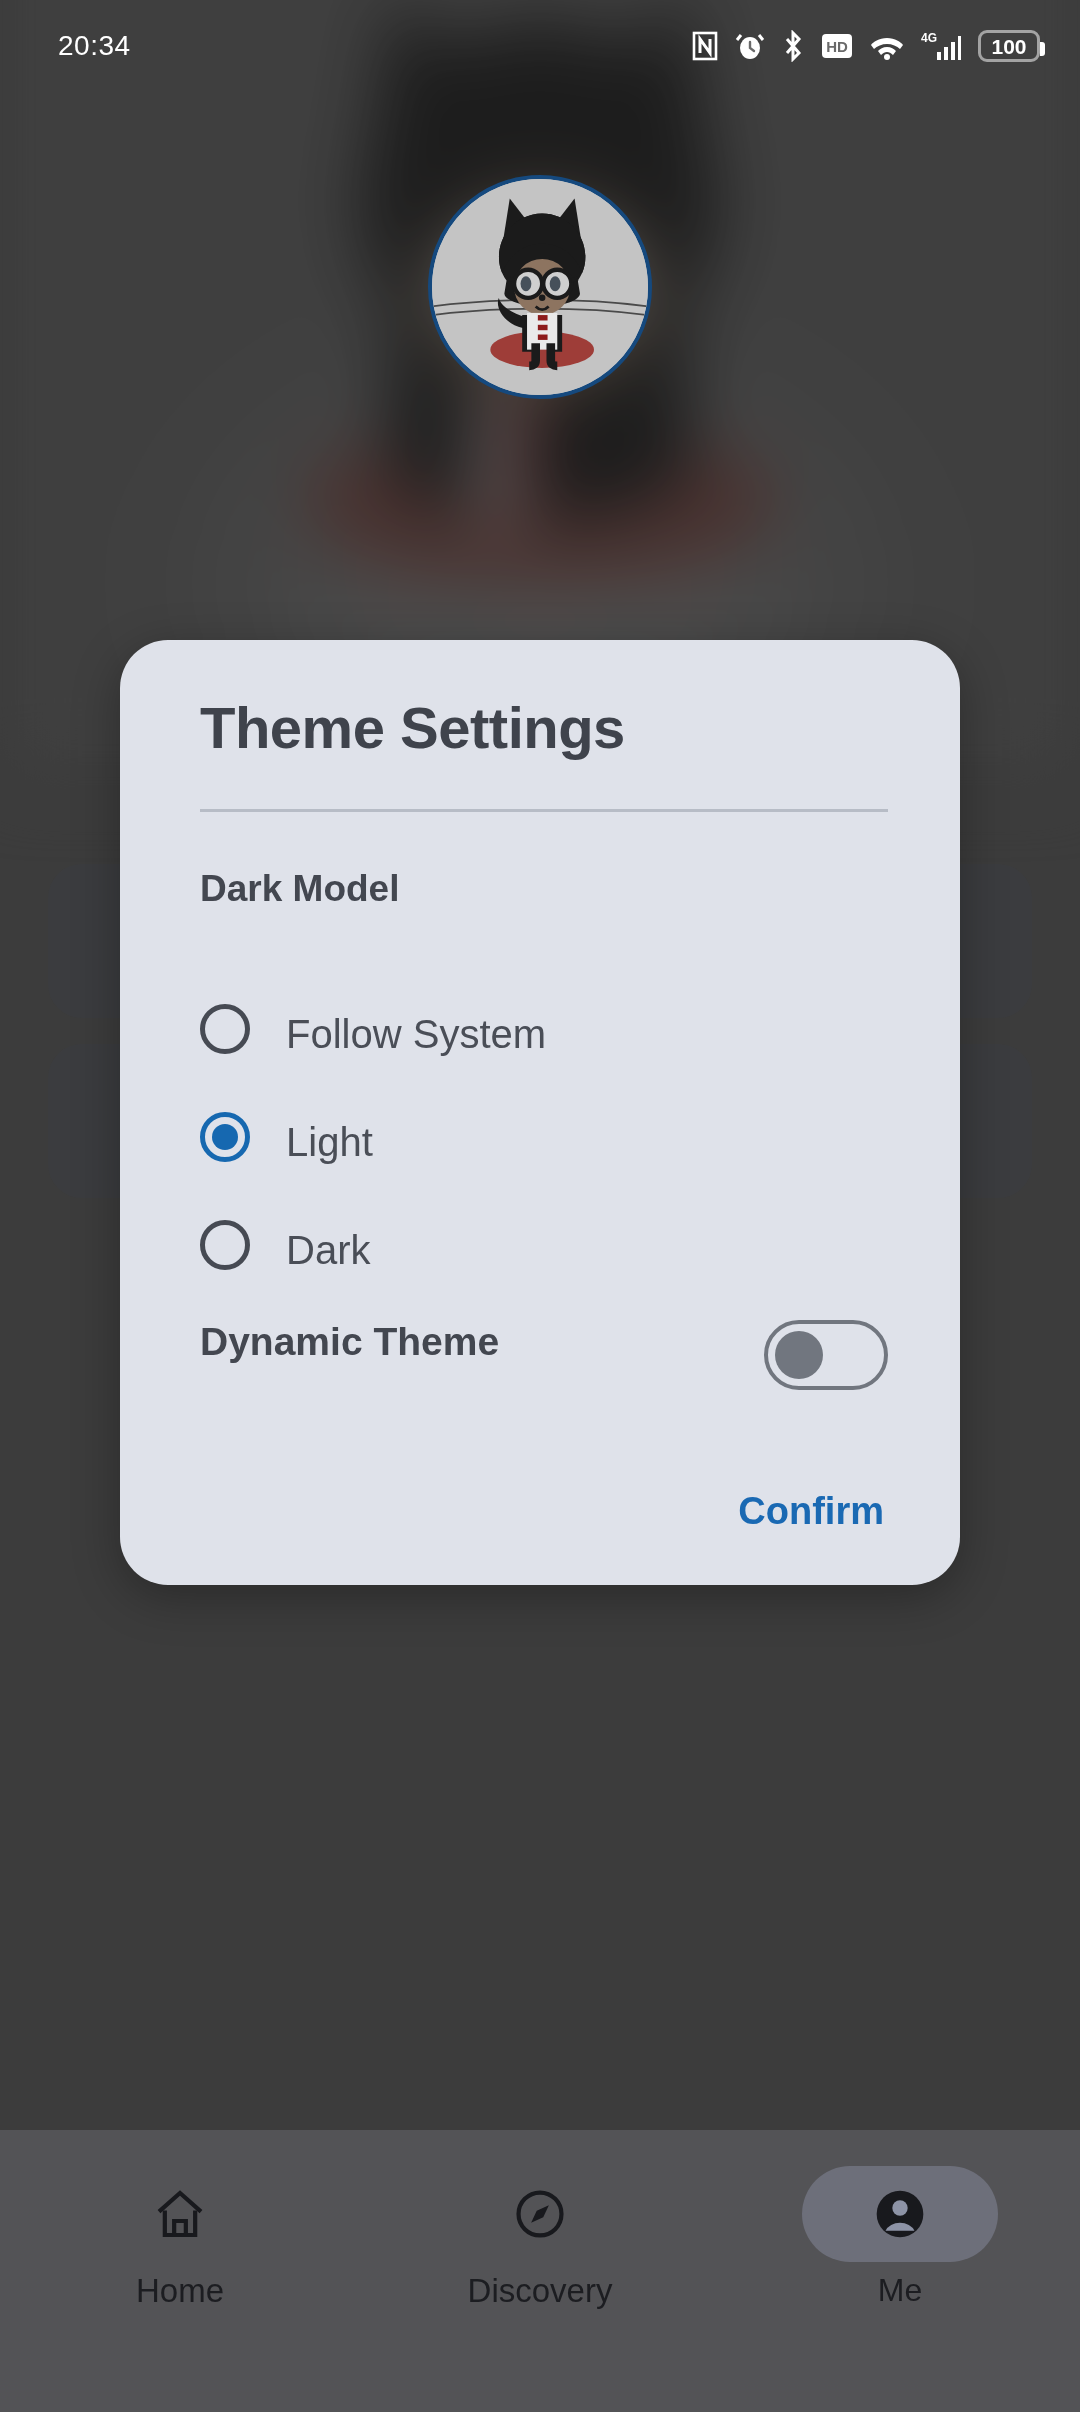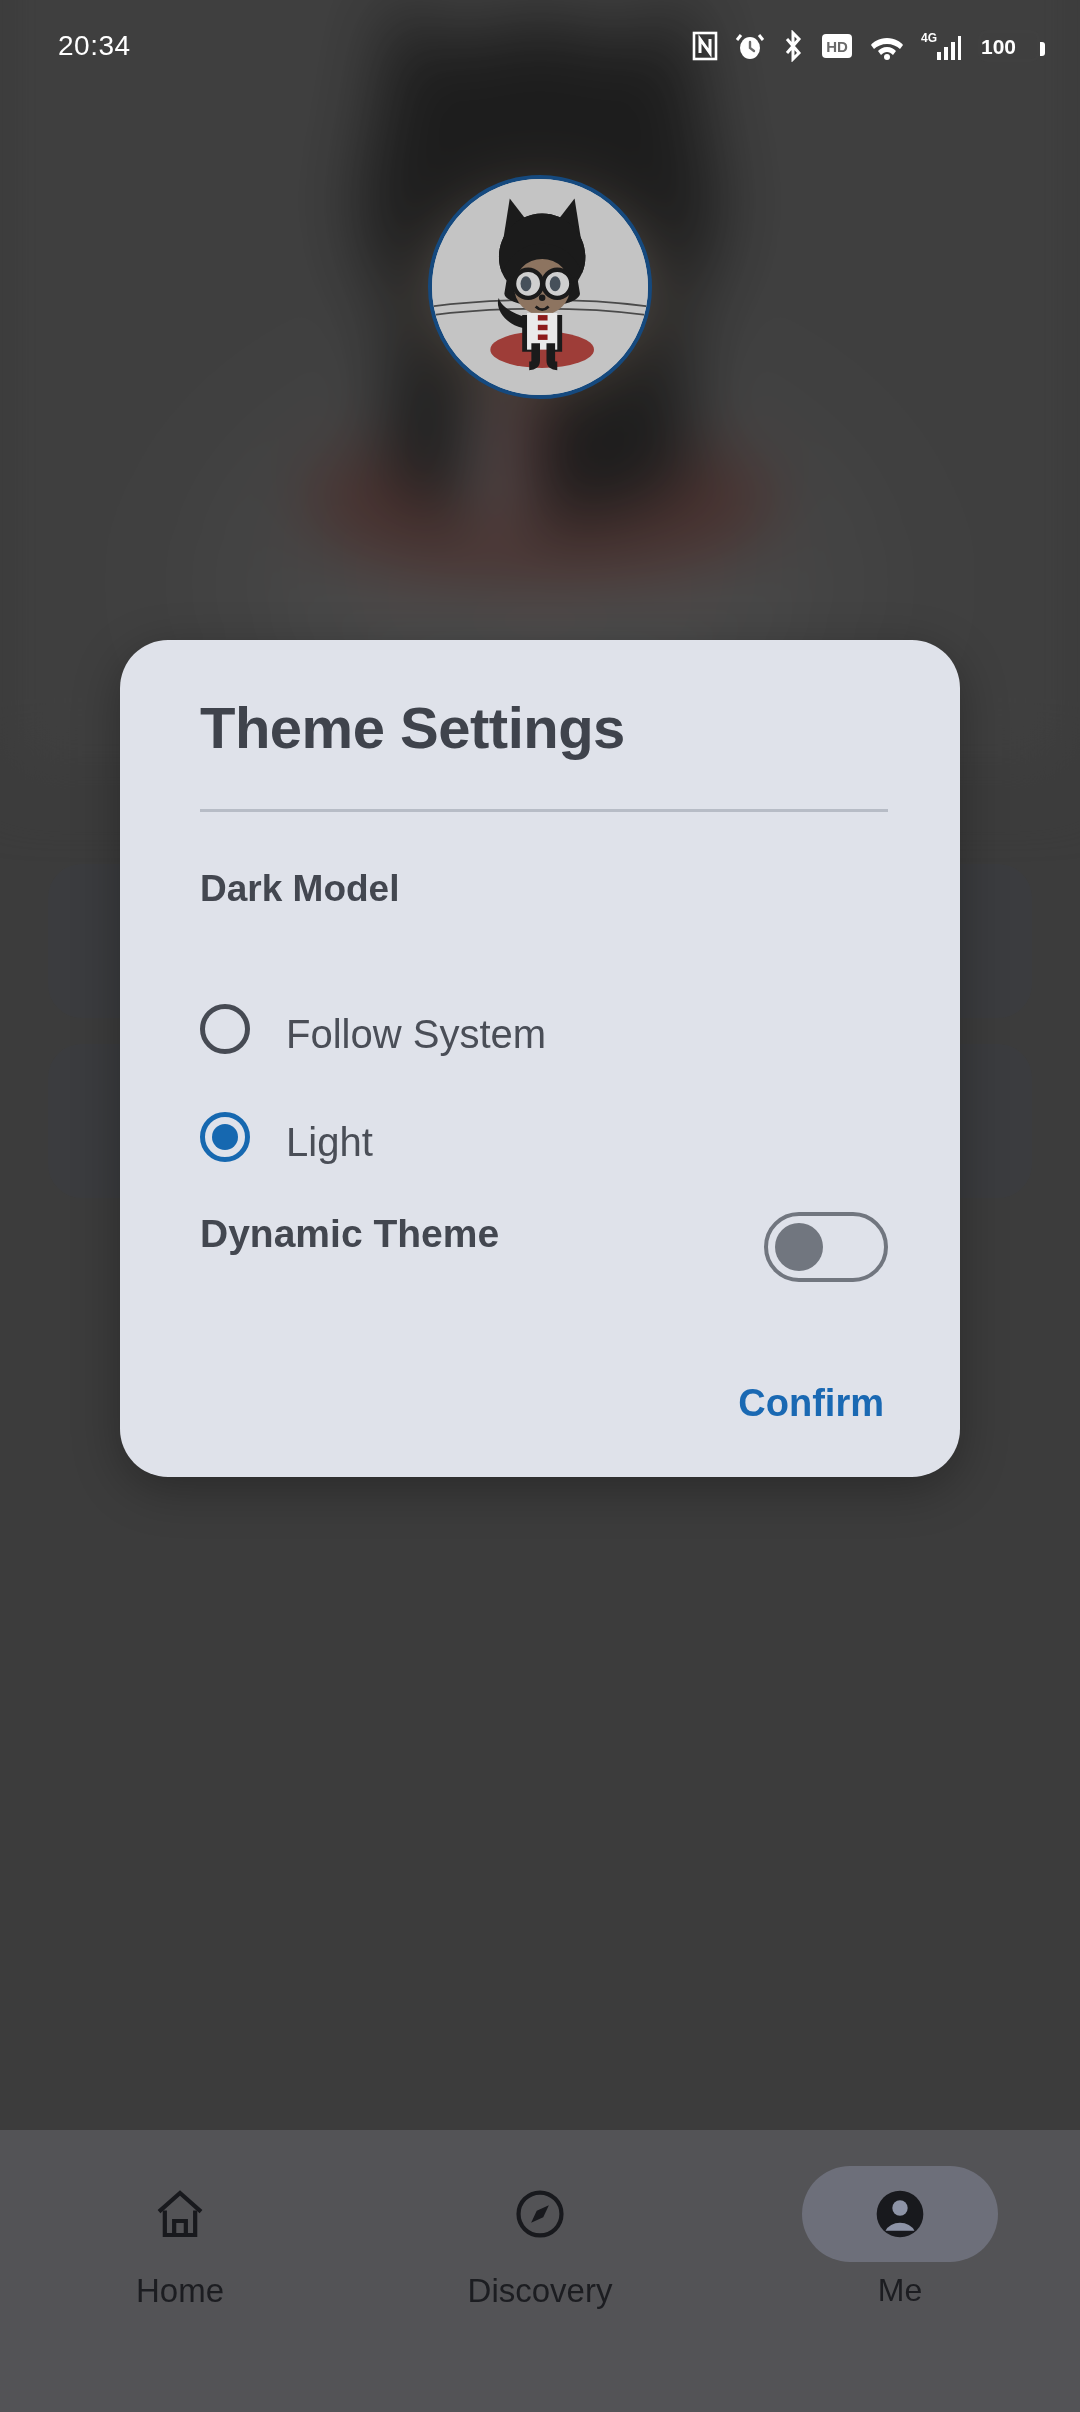--- a/index.html
+++ b/index.html
@@ -62,23 +62,23 @@
     z-index:60;
   }
   .clock { font-size:28px; letter-spacing:0.5px; }
   .status-icons { display:flex; align-items:center; gap:17px; }
   .sicon { display:flex; align-items:center; justify-content:center; }
   .sicon svg { display:block; }
   .battery-wrap { display:flex; align-items:center; }
   .battery {
     position:relative;
     width:62px; height:32px;
-    border:3px solid #404040;
+    border:3px solid #a3a3a3;
     border-radius:9px;
-    display:flex; align-items:center; 
+    display:flex; align-items:center; justify-content:center;
   }
   .battery::after {
     content:""; position:absolute; right:-8px; top:9px;
     width:5px; height:14px; background:#ffffff;
     border-radius:0 3px 3px 0;
   }
   .battery span { font-size:21px; font-weight:bold; color:#ffffff; line-height:1; }
 
   
   .avatar {
@@ -390,20 +390,24 @@
 
     <div class="radio-group">
       <div class="radio-row">
         <span class="radio"></span>
         <span class="radio-label">Follow System</span>
       </div>
       <div class="radio-row">
         <span class="radio checked"></span>
         <span class="radio-label">Light</span>
       </div>
+      <div class="radio-row">
+        <span class="radio"></span>
+        <span class="radio-label">Dark</span>
+      </div>
     </div>
 
     <div class="switch-row">
       <span class="switch-label">Dynamic Theme</span>
       <span class="switch">
         <span class="thumb"></span>
       </span>
     </div>
 
     <div class="dialog-actions">

